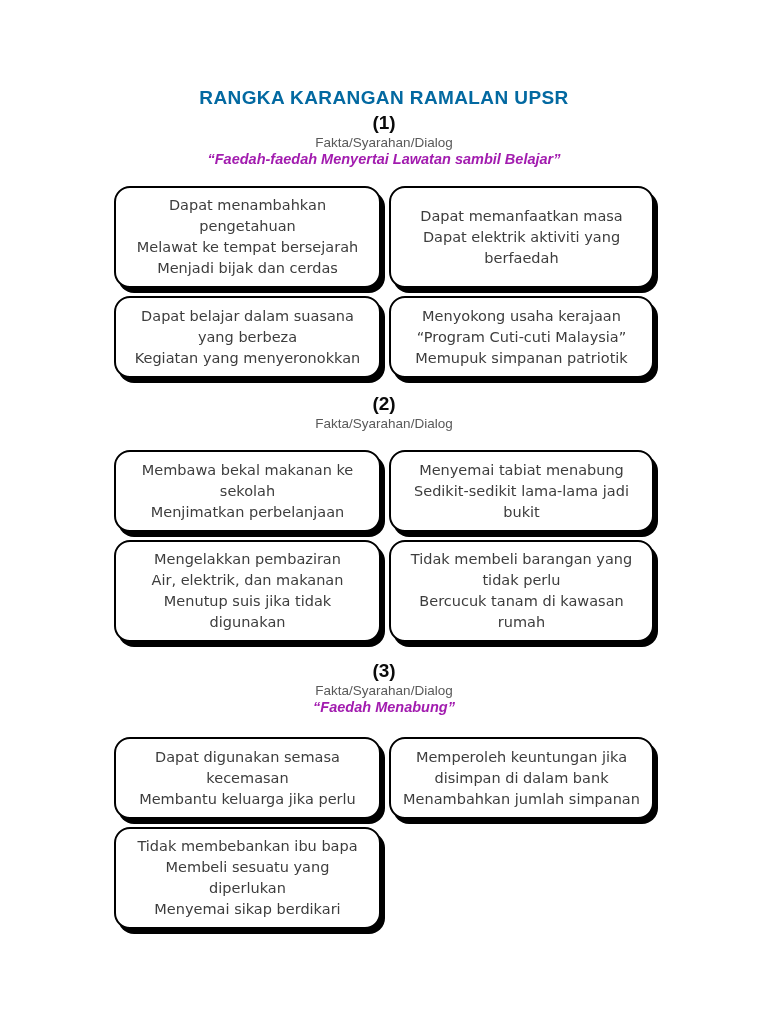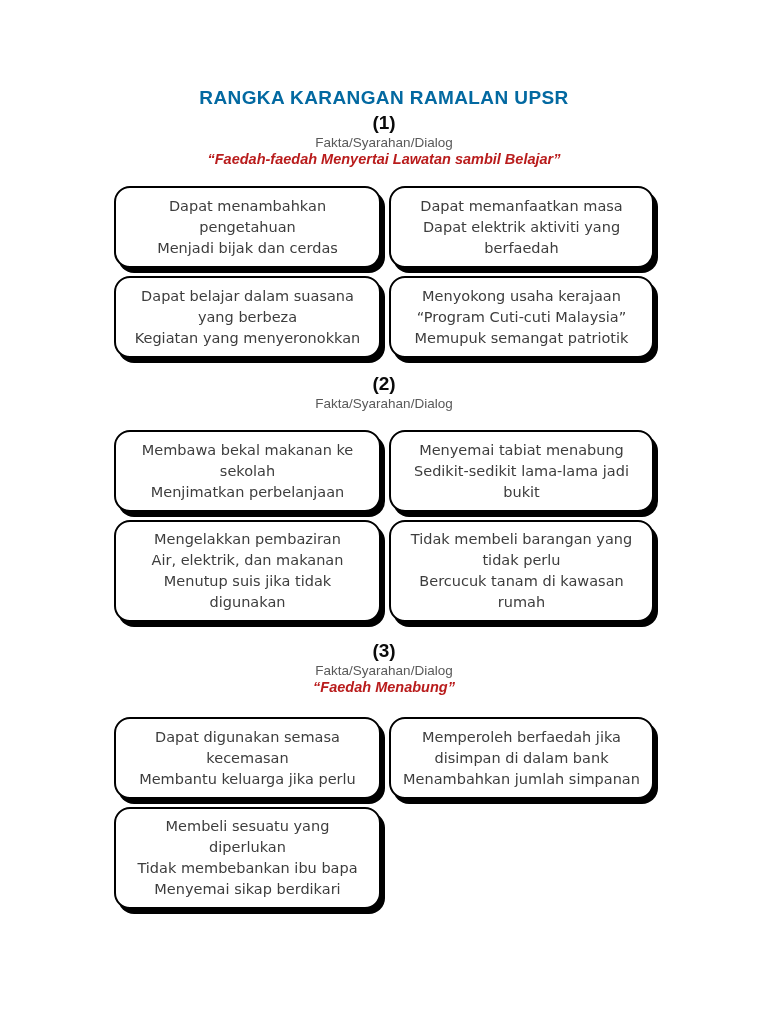--- a/index.html
+++ b/index.html
@@ -37,21 +37,21 @@
   }
   .sec-format {
     font-size: 13.5px;
     color: #595959;
     line-height: 15px;
   }
   .sec-topic {
     font-size: 14.5px;
     font-weight: bold;
     font-style: italic;
-    color: #b91c1c;
+    color: #a21caf;
     line-height: 17px;
     margin-top: 1px;
   }
   .box-grid {
     margin: 18px auto 0 auto;
     display: grid;
     grid-template-columns: 267px 265px;
     column-gap: 30px;
     row-gap: 15px;
     justify-content: center;
@@ -90,34 +90,35 @@
 
   <div class="section s1">
     <div class="sec-head">
       <div class="sec-num">(1)</div>
       <div class="sec-format">Fakta/Syarahan/Dialog</div>
       <div class="sec-topic">“Faedah-faedah Menyertai Lawatan sambil Belajar”</div>
     </div>
     <div class="box-grid">
       <div class="box">
         <div class="box-line">Dapat menambahkan pengetahuan</div>
+        <div class="box-line">Melawat ke tempat bersejarah</div>
         <div class="box-line">Menjadi bijak dan cerdas</div>
       </div>
       <div class="box">
         <div class="box-line">Dapat memanfaatkan masa</div>
         <div class="box-line">Dapat elektrik aktiviti yang berfaedah</div>
       </div>
       <div class="box">
         <div class="box-line">Dapat belajar dalam suasana yang berbeza</div>
         <div class="box-line">Kegiatan yang menyeronokkan</div>
       </div>
       <div class="box">
         <div class="box-line">Menyokong usaha kerajaan</div>
         <div class="box-line">“Program Cuti-cuti Malaysia”</div>
-        <div class="box-line">Memupuk semangat patriotik</div>
+        <div class="box-line">Memupuk simpanan patriotik</div>
       </div>
     </div>
   </div>
 
   <div class="section s2 sp-after-sec1">
     <div class="sec-head">
       <div class="sec-num">(2)</div>
       <div class="sec-format">Fakta/Syarahan/Dialog</div>
     </div>
     <div class="box-grid">
@@ -146,24 +147,24 @@
       <div class="sec-num">(3)</div>
       <div class="sec-format">Fakta/Syarahan/Dialog</div>
       <div class="sec-topic">“Faedah Menabung”</div>
     </div>
     <div class="box-grid">
       <div class="box">
         <div class="box-line">Dapat digunakan semasa kecemasan</div>
         <div class="box-line">Membantu keluarga jika perlu</div>
       </div>
       <div class="box">
-        <div class="box-line">Memperoleh berfaedah jika disimpan di dalam bank</div>
+        <div class="box-line">Memperoleh keuntungan jika disimpan di dalam bank</div>
         <div class="box-line">Menambahkan jumlah simpanan</div>
       </div>
       <div class="box">
+        <div class="box-line">Tidak membebankan ibu bapa</div>
         <div class="box-line">Membeli sesuatu yang diperlukan</div>
-        <div class="box-line">Tidak membebankan ibu bapa</div>
         <div class="box-line">Menyemai sikap berdikari</div>
       </div>
     </div>
   </div>
 
 </div>
 
 </body></html>

